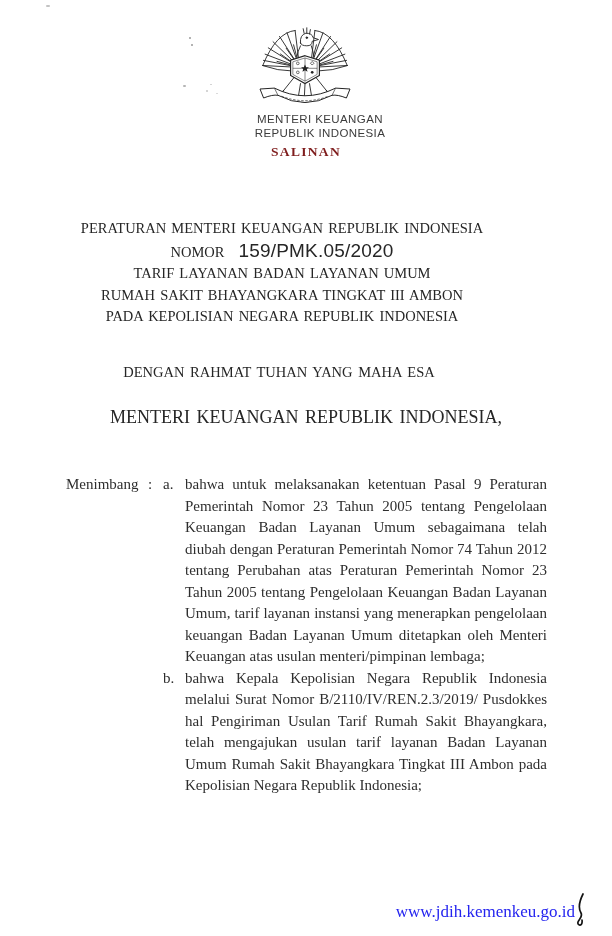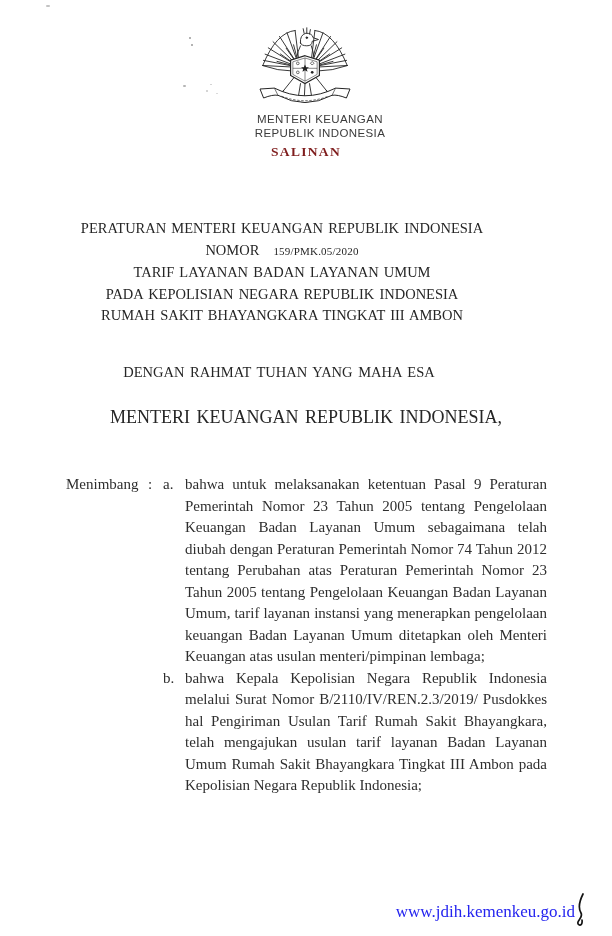--- a/index.html
+++ b/index.html
@@ -48,22 +48,22 @@
   .title-block {
     position:absolute;
     top:218px; left:0; width:564px;
     text-align:center;
     font-size:14.5px;
     line-height:21.5px;
     color:#262626;
     word-spacing:1.5px;
   }
   .nomor-value {
-    font-family:Liberation Serif, serif;
-    font-size:11px;
+    font-family:Liberation Sans, sans-serif;
+    font-size:19px;
     margin-left:14px;
     letter-spacing:0.2px;
   }
 
   .invocation {
     position:absolute;
     top:364px; left:0; width:558px;
     text-align:center;
     font-size:14.5px;
     color:#262626;
@@ -213,22 +213,22 @@
   </div>
 
   <div class="salinan">SALINAN</div>
 
   <div class="title-block">
     <div>PERATURAN MENTERI KEUANGAN REPUBLIK INDONESIA</div>
     <div>
       <span>NOMOR</span><span class="nomor-value">159/PMK.05/2020</span>
     </div>
     <div>TARIF LAYANAN BADAN LAYANAN UMUM</div>
+    <div>RUMAH SAKIT BHAYANGKARA TINGKAT III AMBON</div>
     <div>PADA KEPOLISIAN NEGARA REPUBLIK INDONESIA</div>
-    <div>RUMAH SAKIT BHAYANGKARA TINGKAT III AMBON</div>
   </div>
 
   <div class="invocation">DENGAN RAHMAT TUHAN YANG MAHA ESA</div>
   <div class="issuer">MENTERI KEUANGAN REPUBLIK INDONESIA,</div>
 
   <div class="menimbang">
     <div class="m-label">Menimbang</div>
     <div class="m-colon">:</div>
     <div class="m-items">
       <div class="m-item">

